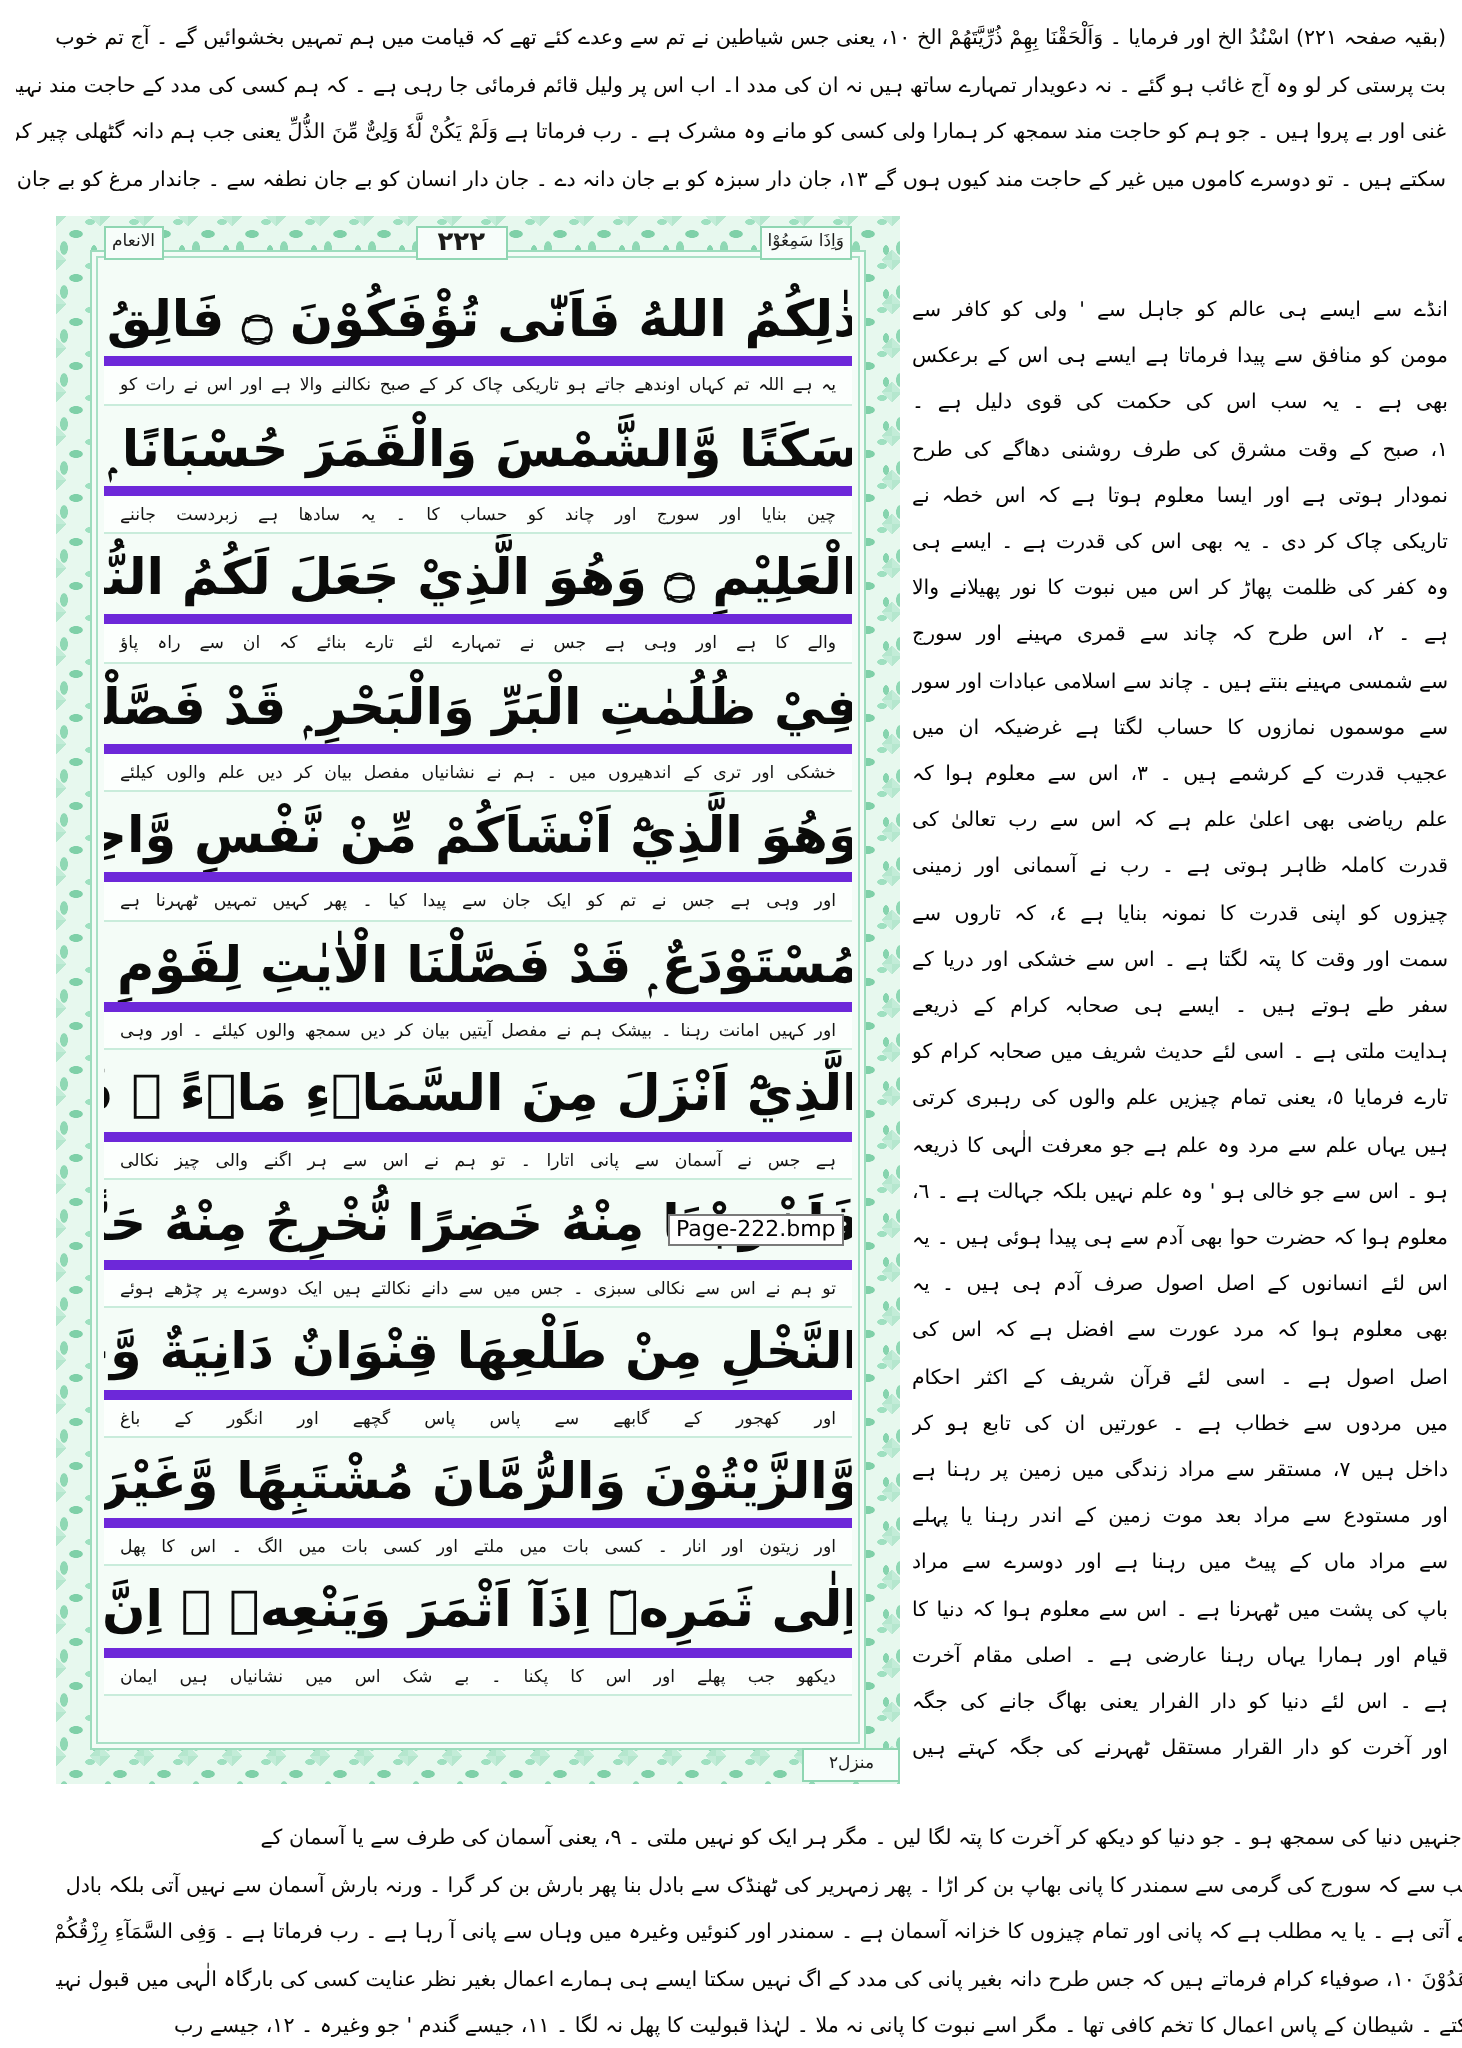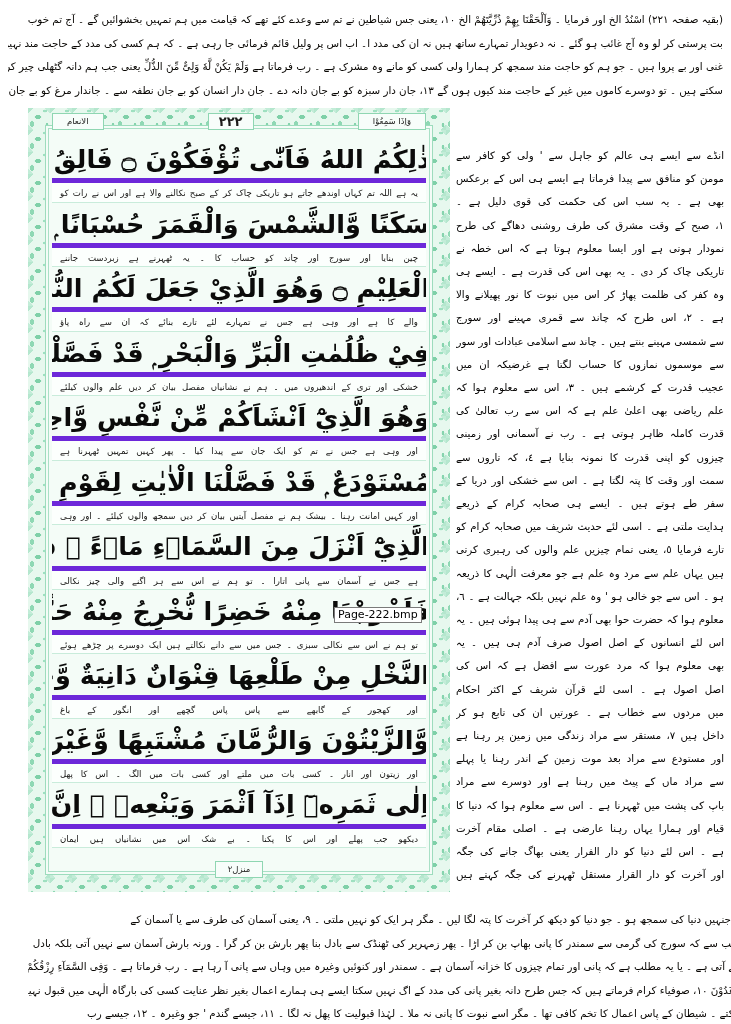--- a/index.html
+++ b/index.html
@@ -91,21 +91,21 @@
     justify-content: space-between;
     padding: 0 6px;
     box-sizing: border-box;
     direction: rtl;
   }
   .q-header .cell {
     background: #f7fdfa;
     border: 1px solid #8fd6b2;
     font-size: 8.5px;
     line-height: 13px;
-    padding: 1px 14px;
+    padding: 1px 3px;
     color: #1b1b19;
     font-family: "DejaVu Sans", sans-serif;
     white-space: nowrap;
   }
   .q-header .cell.page-no {
     font-size: 13px;
     line-height: 15px;
     padding: 0 10px;
     font-weight: bold;
   }
@@ -149,23 +149,23 @@
     text-align-last: justify;
     padding: 0 8px;
     white-space: nowrap;
     overflow: hidden;
   }
 
   
   .manzil {
     position: absolute;
     left: 0; right: 0;
-    bottom: 14px;
+    bottom: 1px;
     display: flex;
-    justify-content: center;
+    justify-content: flex-end;
   }
   .manzil span {
     background: #f7fdfa;
     border: 1px solid #8fd6b2;
     font-size: 8.5px;
     line-height: 13px;
     padding: 1px 12px;
     color: #1b1b19;
   }
 
@@ -253,21 +253,21 @@
       <div class="cell">وَاِذَا سَمِعُوْا</div>
       <div class="cell page-no">٢٢٢</div>
       <div class="cell">الانعام</div>
     </div>
 
     <div class="q-body">
       <div class="ayah">ذٰلِكُمُ اللهُ فَاَنّٰى تُؤْفَكُوْنَ ۝ فَالِقُ الْاِصْبَاحِ ۚ وَجَعَلَ الَّيْلَ</div>
       <div class="trans">یہ ہے اللہ تم کہاں اوندھے جاتے ہو تاریکی چاک کر کے صبح نکالنے والا ہے اور اس نے رات کو</div>
 
       <div class="ayah">سَكَنًا وَّالشَّمْسَ وَالْقَمَرَ حُسْبَانًا ۭ ذٰلِكَ تَقْدِيْرُ الْعَزِيْزِ</div>
-      <div class="trans">چین بنایا اور سورج اور چاند کو حساب کا ۔ یہ ٹھہرنے ہے زبردست جاننے</div>
+      <div class="trans">چین بنایا اور سورج اور چاند کو حساب کا ۔ یہ سادھا ہے زبردست جاننے</div>
 
       <div class="ayah">الْعَلِيْمِ ۝ وَهُوَ الَّذِيْ جَعَلَ لَكُمُ النُّجُوْمَ لِتَهْتَدُوْا بِهَا</div>
       <div class="trans">والے کا ہے اور وہی ہے جس نے تمہارے لئے تارے بنائے کہ ان سے راہ پاؤ</div>
 
       <div class="ayah">فِيْ ظُلُمٰتِ الْبَرِّ وَالْبَحْرِ ۭ قَدْ فَصَّلْنَا الْاٰيٰتِ لِقَوْمٍ يَّعْلَمُوْنَ ۝</div>
       <div class="trans">خشکی اور تری کے اندھیروں میں ۔ ہم نے نشانیاں مفصل بیان کر دیں علم والوں کیلئے</div>
 
       <div class="ayah">وَهُوَ الَّذِيْٓ اَنْشَاَكُمْ مِّنْ نَّفْسٍ وَّاحِدَةٍ فَمُسْتَقَرٌّ وَّ</div>
       <div class="trans">اور وہی ہے جس نے تم کو ایک جان سے پیدا کیا ۔ پھر کہیں تمہیں ٹھہرنا ہے</div>
 

